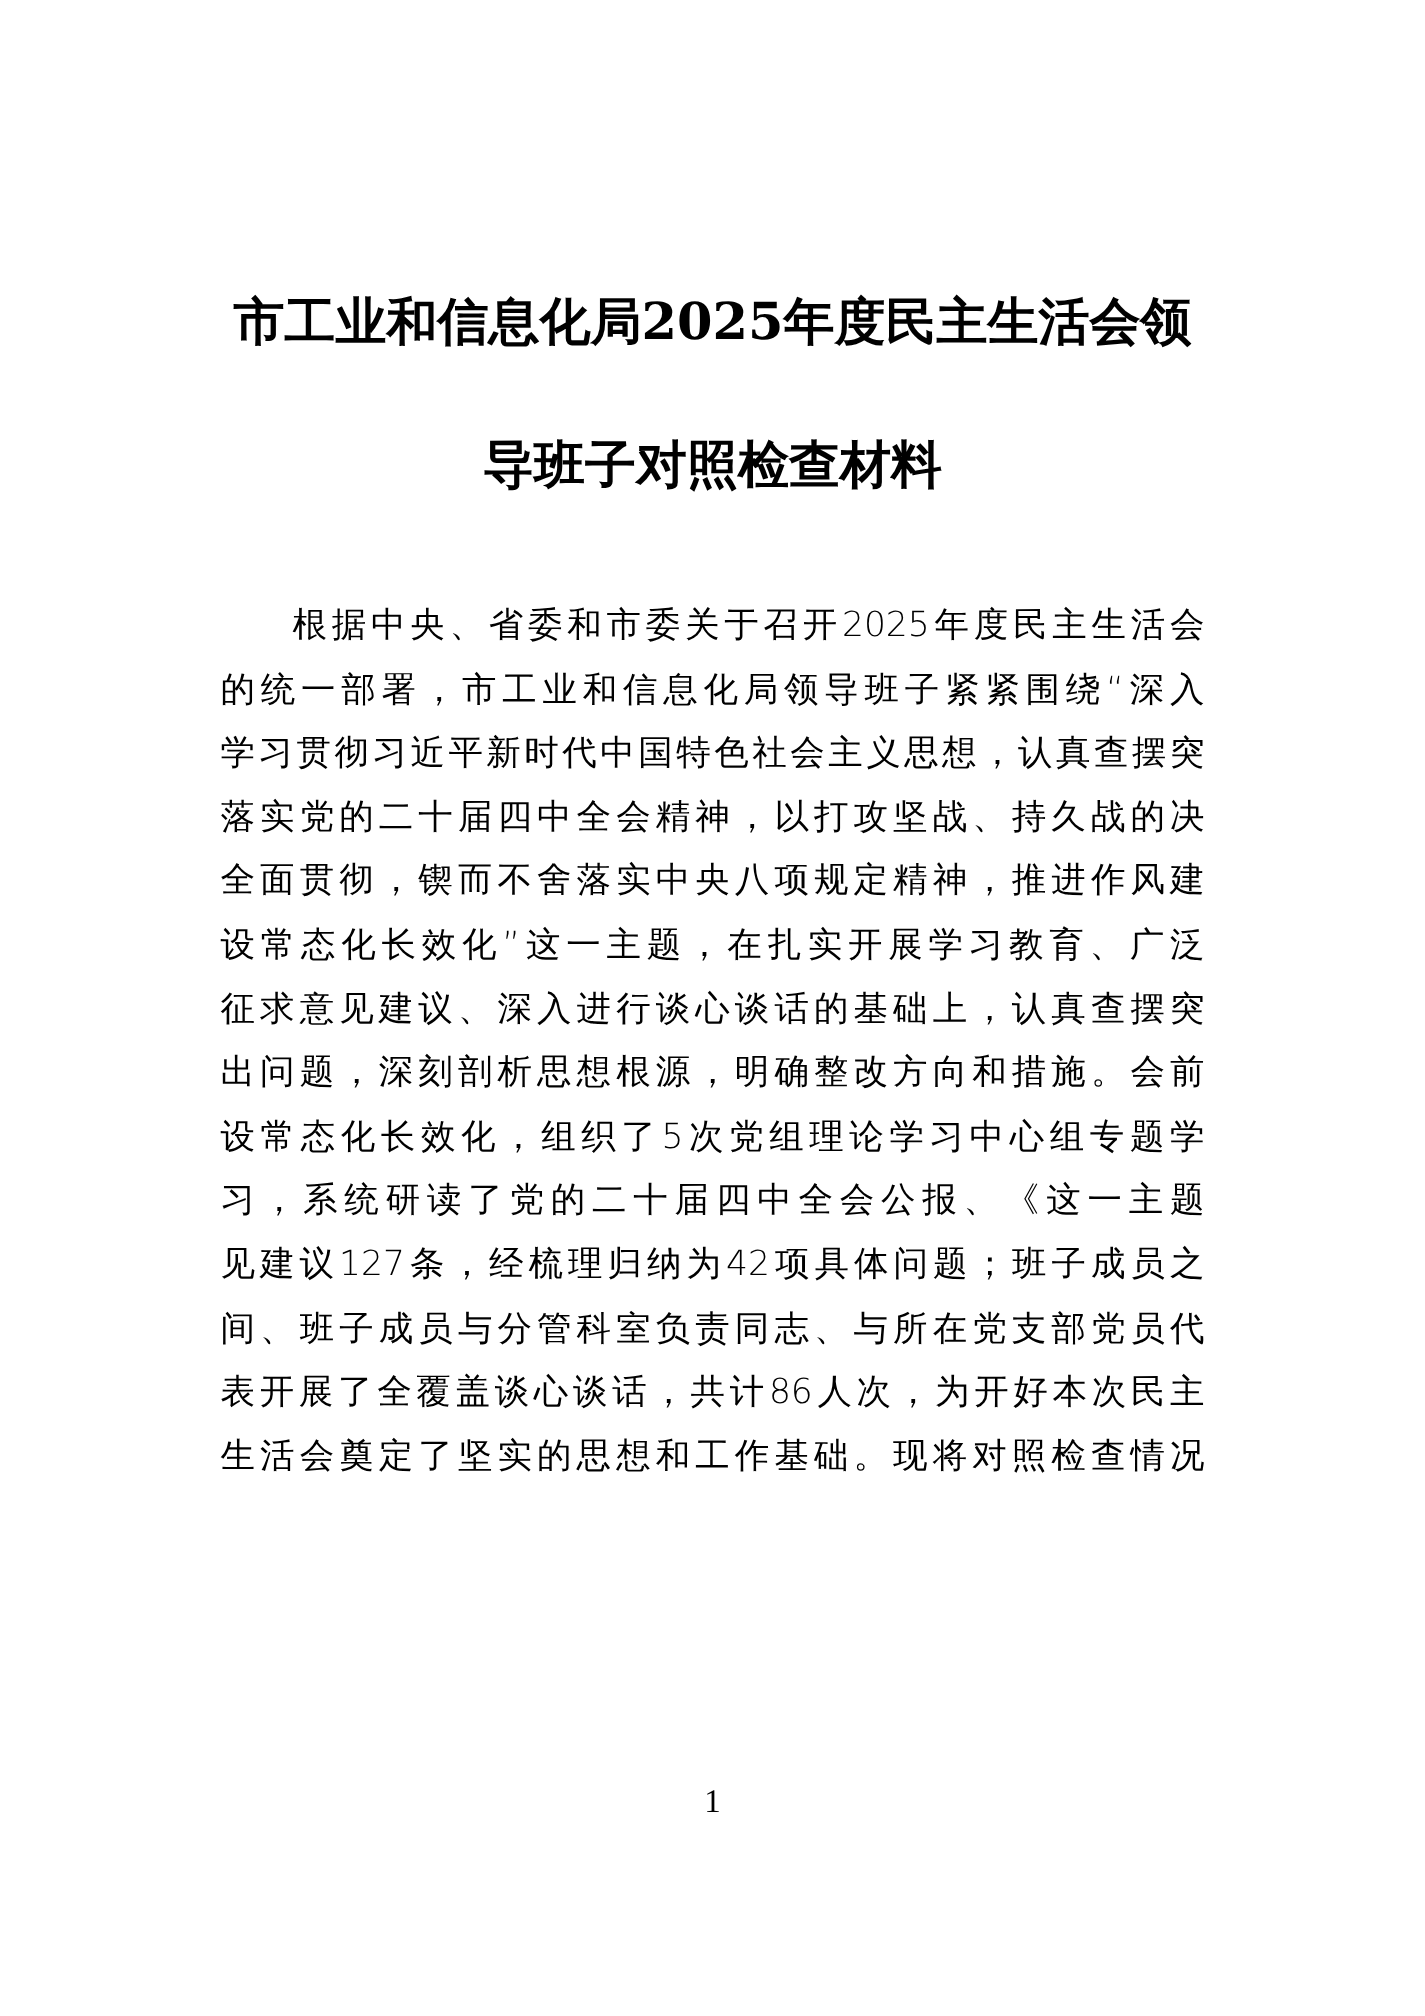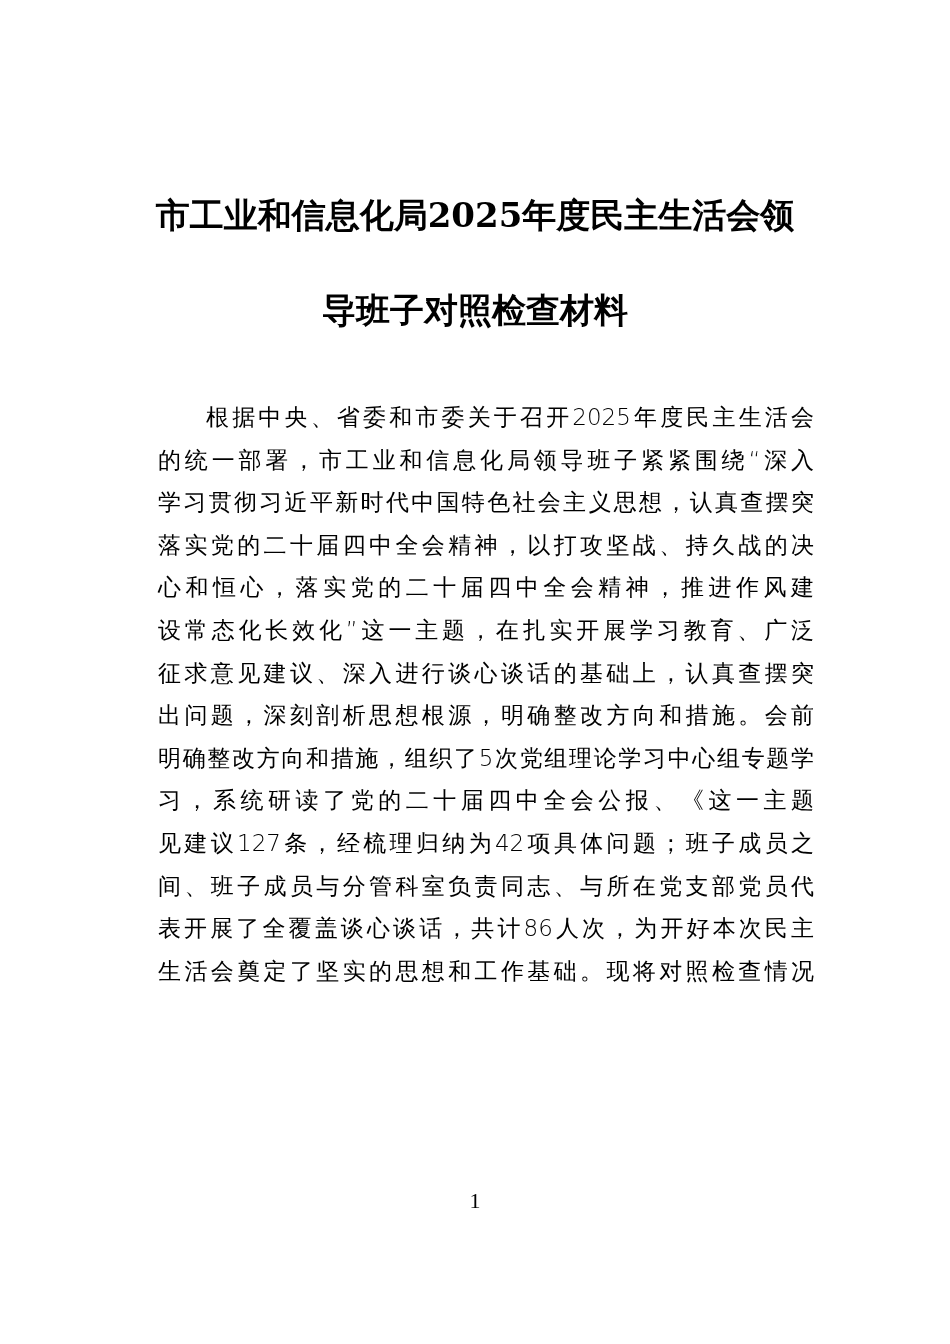--- a/index.html
+++ b/index.html
@@ -3,21 +3,21 @@
 <meta charset="utf-8">
 <style>
   html, body { margin: 0; padding: 0; background: #ffffff; }
   body { width: 950px; height: 1344px; position: relative; overflow: hidden;
          font-family: "DejaVu Serif", "Liberation Serif", serif; color: #000; }
   .page { position: absolute; left: 0; top: 0; width: 950px; height: 1344px; background: #fff; }
   .title { position: absolute; left: 140px; width: 670px; top: 168px;
            font-family: "DejaVu Serif", "Liberation Serif", serif; font-weight: bold;
            font-size: 34px; line-height: 95px; text-align: center; letter-spacing: 0px; }
   .title .tline { display: block; white-space: nowrap; height: 95px; }
-  .body { position: absolute; left: 147px; width: 656px; top: 396px; margin-left: 11px; }
+  .body { position: absolute; left: 147px; width: 656px; top: 396px; }
   .line { display: block; height: 42.6px; line-height: 42.6px; font-size: 23px;
           text-align: justify; text-align-last: justify; white-space: nowrap;
           font-family: "DejaVu Sans", "Liberation Sans", sans-serif; font-weight: 300;
           letter-spacing: 0; }
   .line.first { padding-left: 48px; }
   .pagenum { position: absolute; left: 0; width: 950px; top: 1188px; text-align: center;
              font-size: 22px; font-family: "Liberation Serif", "DejaVu Serif", serif; }
 </style>
 </head>
 <body>
@@ -26,25 +26,25 @@
   <div class="title">
     <span class="tline">市工业和信息化局2025年度民主生活会领</span>
     <span class="tline">导班子对照检查材料</span>
   </div>
 
   <div class="body">
     <span class="line first">根据中央、省委和市委关于召开2025年度民主生活会</span>
     <span class="line">的统一部署，市工业和信息化局领导班子紧紧围绕“深入</span>
     <span class="line">学习贯彻习近平新时代中国特色社会主义思想，认真查摆突</span>
     <span class="line">落实党的二十届四中全会精神，以打攻坚战、持久战的决</span>
-    <span class="line">心和恒心，落实党的二十届四中全会精神，推进作风建</span>
+    <span class="line">全面贯彻，锲而不舍落实中央八项规定精神，推进作风建</span>
     <span class="line">设常态化长效化”这一主题，在扎实开展学习教育、广泛</span>
     <span class="line">征求意见建议、深入进行谈心谈话的基础上，认真查摆突</span>
     <span class="line">出问题，深刻剖析思想根源，明确整改方向和措施。会前</span>
-    <span class="line">明确整改方向和措施，组织了5次党组理论学习中心组专题学</span>
+    <span class="line">设常态化长效化，组织了5次党组理论学习中心组专题学</span>
     <span class="line">习，系统研读了党的二十届四中全会公报、《这一主题</span>
     <span class="line">见建议127条，经梳理归纳为42项具体问题；班子成员之</span>
     <span class="line">间、班子成员与分管科室负责同志、与所在党支部党员代</span>
     <span class="line">表开展了全覆盖谈心谈话，共计86人次，为开好本次民主</span>
     <span class="line">生活会奠定了坚实的思想和工作基础。现将对照检查情况</span>
   </div>
 
   <div class="pagenum">1</div>
 </div>
 

